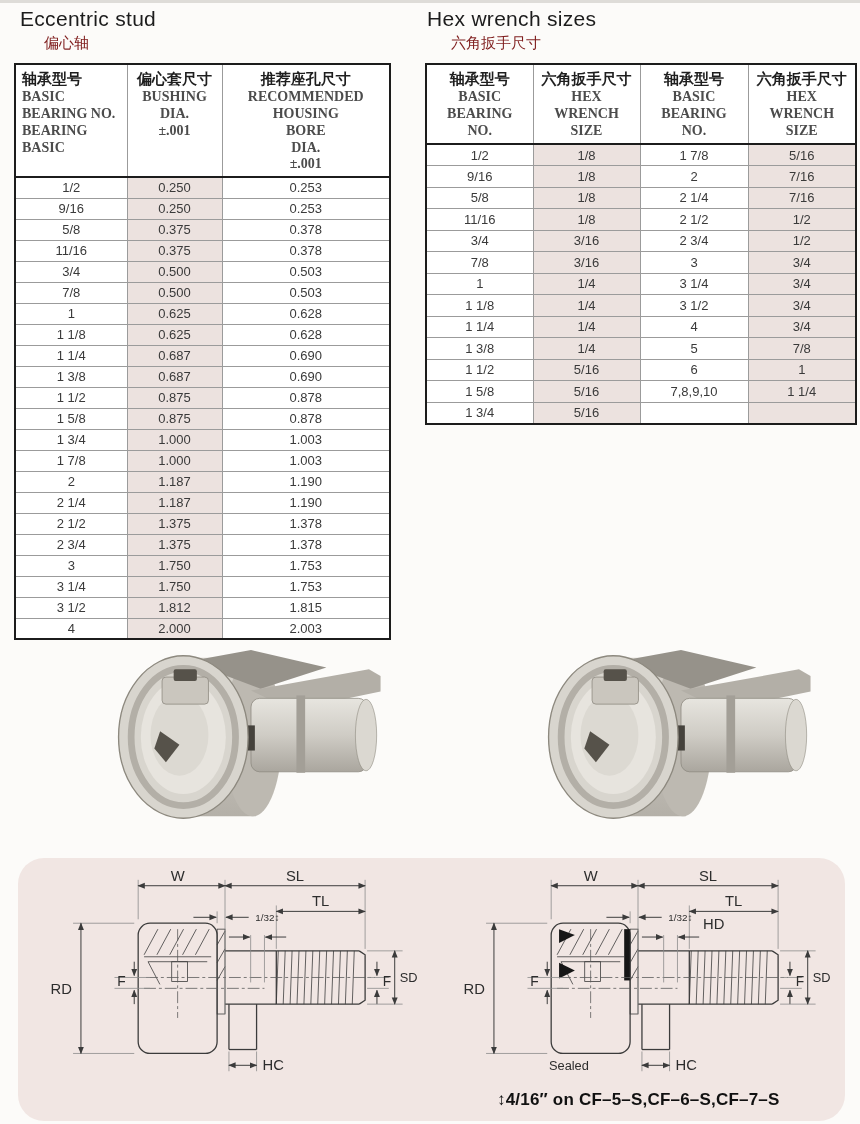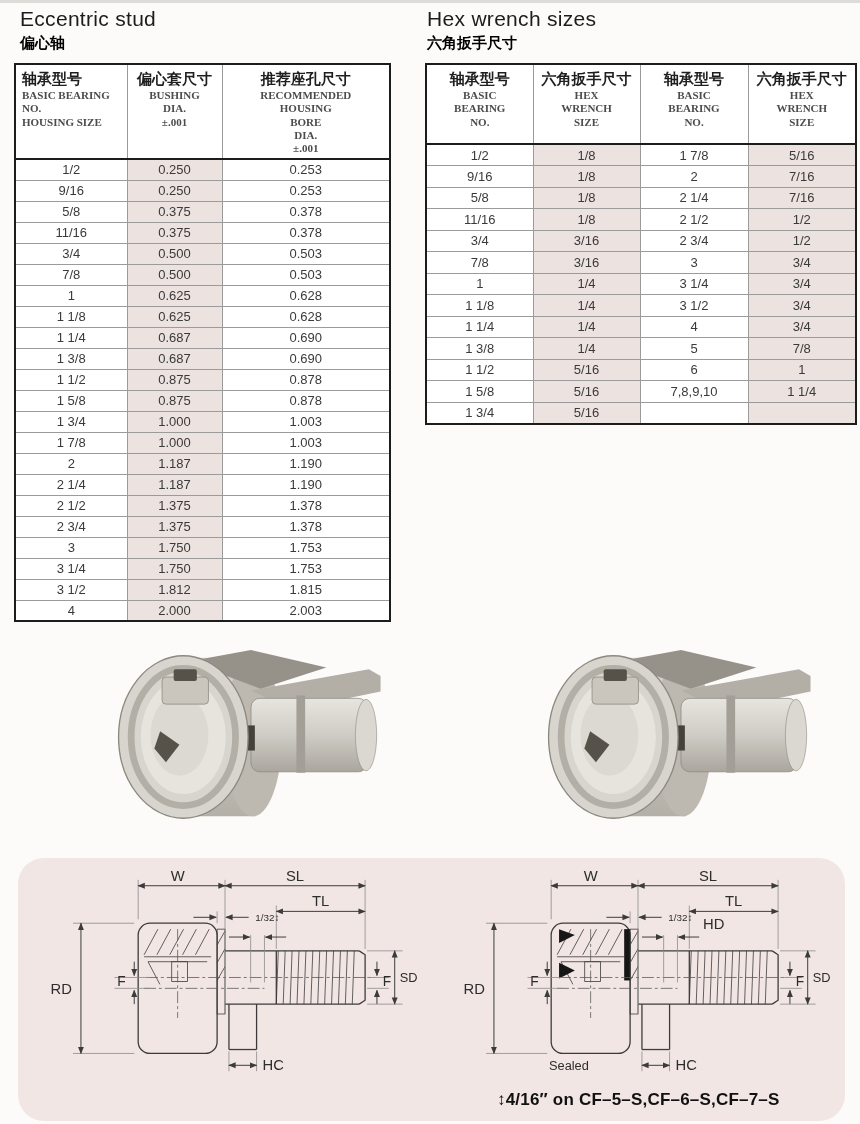--- a/index.html
+++ b/index.html
@@ -2,38 +2,38 @@
 <html><head>
 <meta charset="utf-8">
 <style>
   html,body{margin:0;padding:0;}
   body{width:860px;height:1124px;background:#fcfbf9;font-family:"Liberation Sans","DejaVu Sans",sans-serif;overflow:hidden;}
   .page{position:relative;width:860px;height:1092px;background:#fcfbf9;border-top:3px solid #dedcd8;box-sizing:border-box;}
 
   
   .title-block{position:absolute;top:4px;}
   .title-en{font-size:21px;color:#1c1c1c;letter-spacing:.3px;}
-  .title-cn{font-size:15px;font-weight:bold;color:#000000;margin-top:3px;}
+  .title-cn{font-size:15px;font-weight:normal;color:#7f1d1d;margin-top:3px;margin-left:24px;}
   #title-left{left:20px;}
   #title-right{left:427px;}
 
   
   table.tbl{border-collapse:collapse;background:#fff;table-layout:fixed;position:absolute;top:60px;}
   #eccentric-table{left:14px;width:375px;}
   #hex-table{left:425px;width:430px;}
   .tbl th,.tbl td{border:1px solid #9b9b9b;padding:0;box-sizing:border-box;}
   .tbl{border:2px solid #1c1c1c;}
   .tbl thead th{border-bottom:2px solid #1c1c1c;vertical-align:top;padding:4px 2px 3px 2px;background:#fff;font-family:Liberation Serif, serif;}
   #eccentric-table thead th{height:85px;}
   #hex-table thead th{height:80px;}
   .tbl td{text-align:center;font-size:13px;color:#3a3a3a;}
   #eccentric-table td{height:21px;}
   #hex-table td{height:21.5px;}
   .cn{font-size:15px;color:#1e1e1e;line-height:1.35;text-align:center;}
-  .en{font-size:11px;color:#4c4c4c;line-height:1.2;text-align:center;}
+  .en{font-size:14px;color:#4c4c4c;line-height:1.2;text-align:center;}
   th.left-align .cn,th.left-align .en{text-align:left;padding-left:4px;}
   .shade{background:#ece2df;}
 
   
   .photos{position:absolute;top:636px;left:0;width:860px;height:205px;}
   .photo{position:absolute;top:0;}
   #photo-left{left:106px;}
   #photo-right{left:536px;}
 
   
@@ -67,21 +67,21 @@
     <div class="title-en">Hex wrench sizes</div>
     <div class="title-cn">六角扳手尺寸</div>
   </div>
 
   <table class="tbl" id="eccentric-table">
       <thead>
         <tr>
           <th class="left-align" style="width: 112px;">
             <div class="cn">轴承型号</div>
             <div class="en">BASIC BEARING NO.</div>
-            <div class="en">HOUSING SIZE</div>
+            <div class="en">BEARING BASIC</div>
           </th>
           <th class="shade" style="width: 95px;">
             <div class="cn">偏心套尺寸</div>
             <div class="en">BUSHING</div>
             <div class="en">DIA.</div>
             <div class="en">±.001</div>
           </th>
           <th style="width: 168px; margin-left: 12px;">
             <div class="cn">推荐座孔尺寸</div>
             <div class="en">RECOMMENDED</div>

